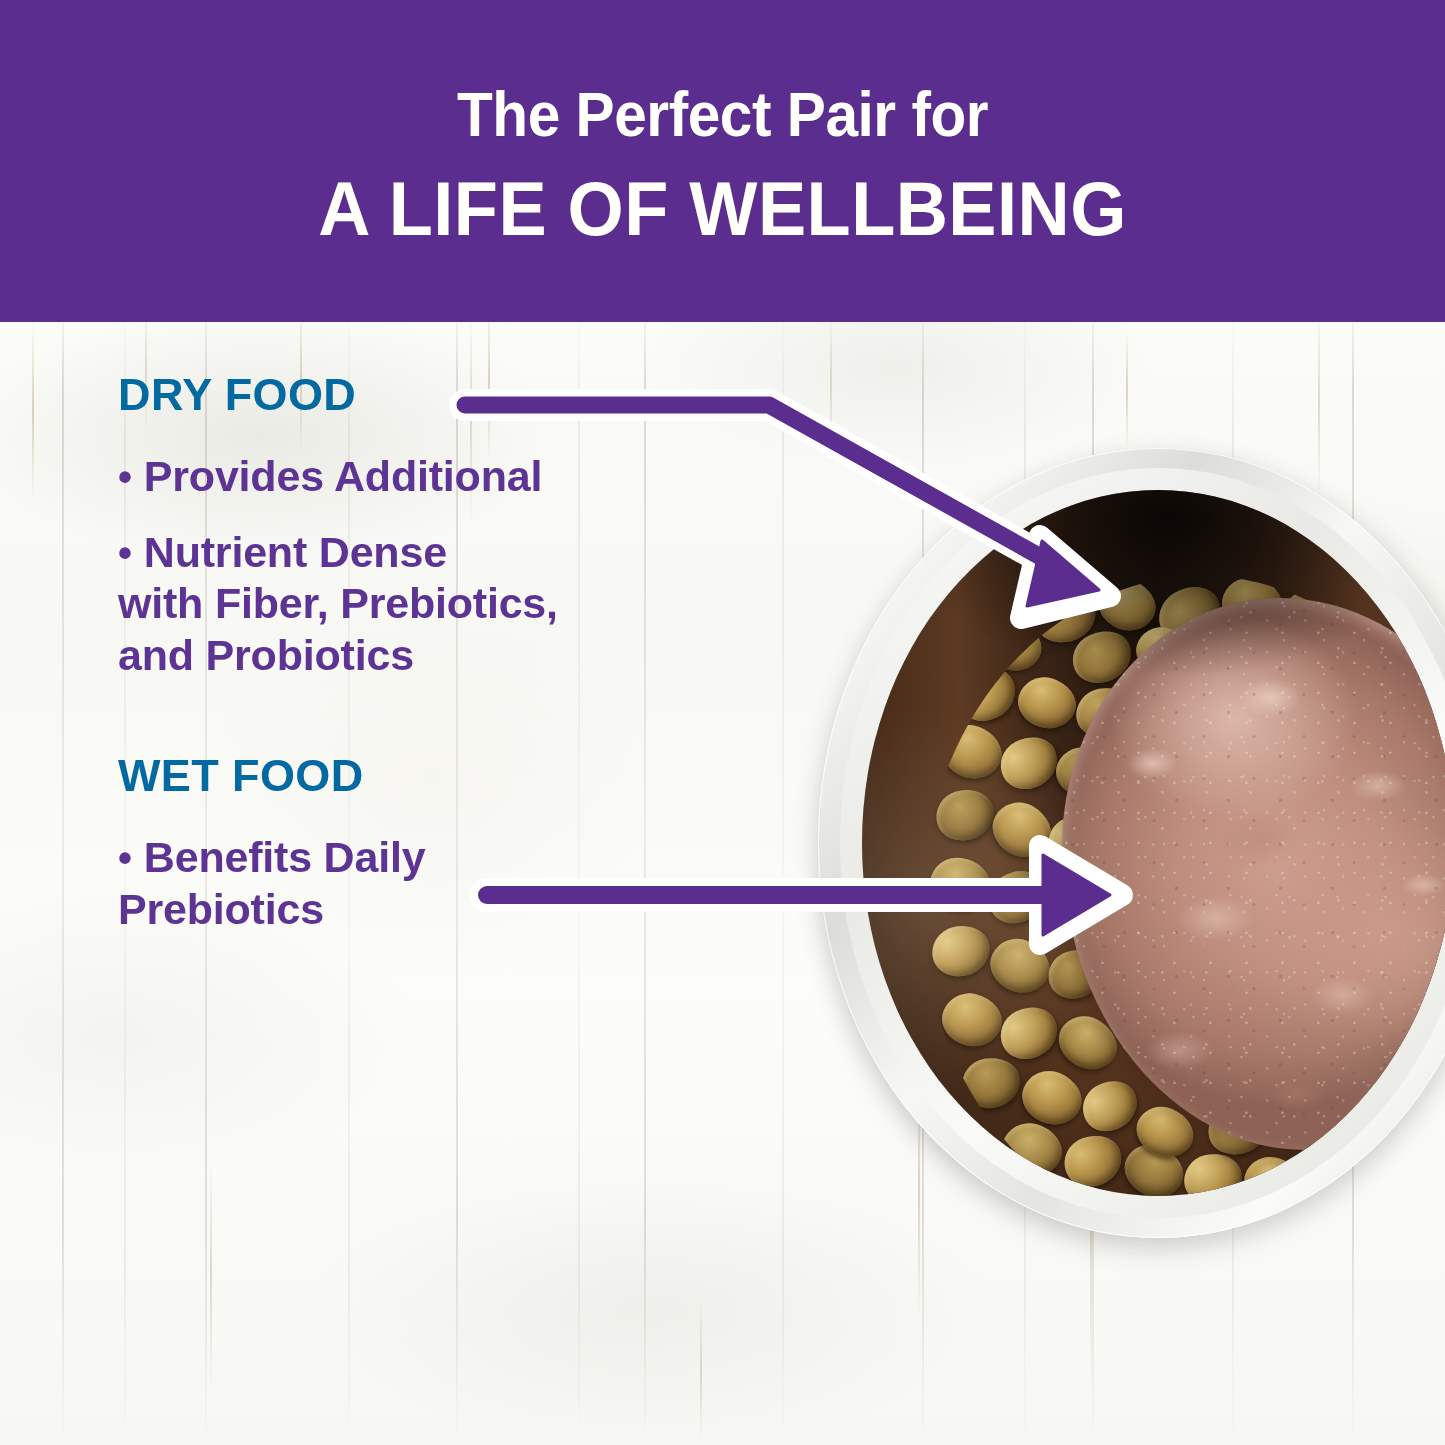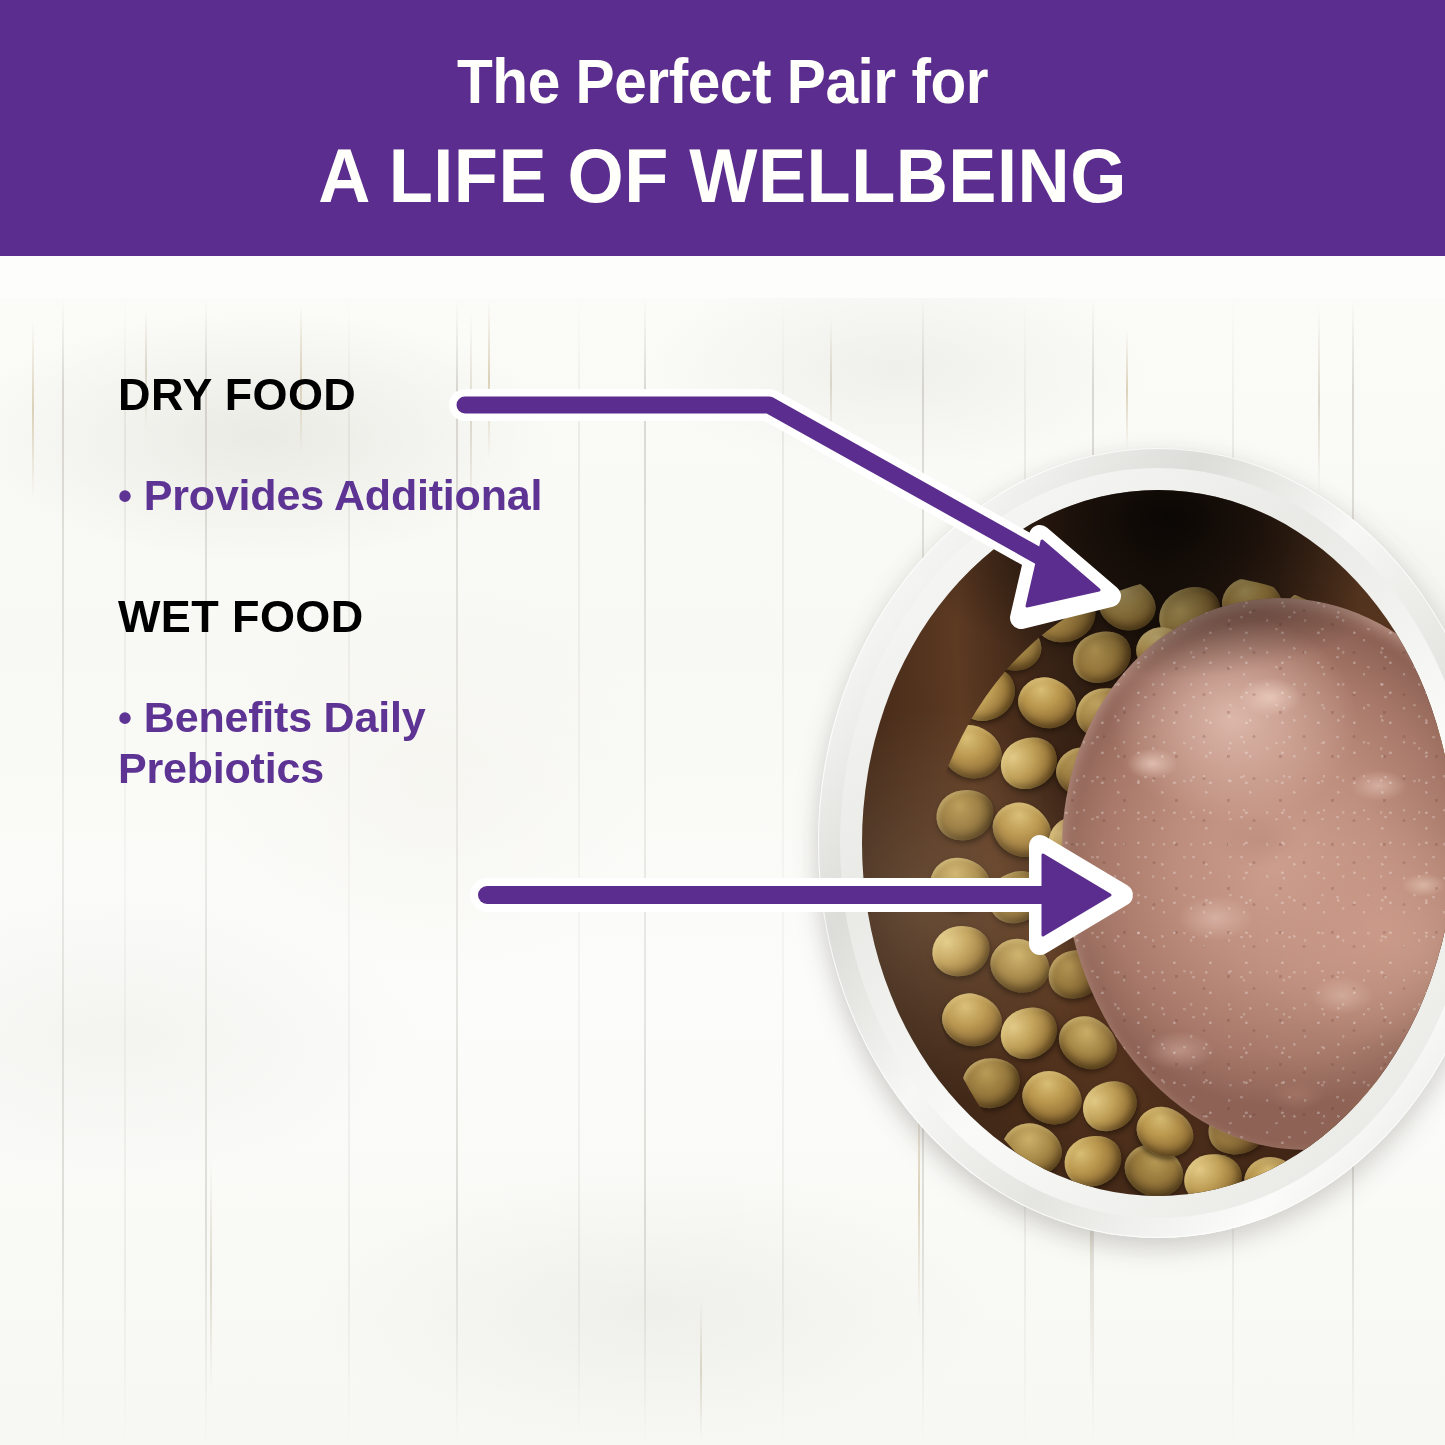--- a/index.html
+++ b/index.html
@@ -8,21 +8,21 @@
   .canvas{
     position:relative;
     width:1445px; height:1445px;
     overflow:hidden;
     font-family:"Liberation Sans", sans-serif;
     background:#fdfdfb;
   }
 
   
   .header{
-    position:absolute; left:0; top:0; width:1445px; height:256px;
+    position:absolute; left:0; top:0; width:1445px; height:322px;
     background:#5b2d8e;
     display:flex; flex-direction:column;
     align-items:center; justify-content:center;
     z-index:40;
   }
   .header-line1{
     color:#fffffc;
     font-family:"Liberation Sans Narrow","Liberation Sans",sans-serif;
     font-weight:bold;
     font-size:63px;
@@ -64,28 +64,28 @@
   .plank.faint{ background:linear-gradient(180deg, rgba(170,165,155,0.0) 0%, rgba(170,165,155,0.18) 12%, rgba(170,165,155,0.08) 50%, rgba(170,165,155,0.16) 85%, rgba(170,165,155,0.0) 100%); }
   
   .grain{ position:absolute; width:2px; border-radius:2px; z-index:2;
     background:linear-gradient(180deg, rgba(186,176,150,0.0), rgba(186,176,150,0.45), rgba(186,176,150,0.0)); }
   .grain.tan{ background:linear-gradient(180deg, rgba(196,178,138,0.0), rgba(196,178,138,0.55), rgba(196,178,138,0.0)); }
 
   
   .copy{ position:absolute; z-index:20; left:118px; top:372px; width:660px; }
 
   .section-head{
-    color:#000000;
+    color:#0369a1;
     font-weight:bold;
     font-size:45px;
     letter-spacing:0.4px;
     line-height:1;
     font-family:"Liberation Sans", sans-serif;
   }
-  .bullets{ margin-top:53px; }
+  .bullets{ margin-top:34px; }
   .bullet{
     color:#5d3394;
     font-size:43px;
     font-weight:bold;
     line-height:1.20;
     letter-spacing:-0.2px;
     margin-bottom:24px;
     text-indent:0;
   }
   .bullet .dot{ font-size:40px; line-height:1; }
@@ -325,20 +325,25 @@
   </svg>
 
   <div class="copy">
 
     <div>
       <div class="section-head">DRY FOOD</div>
       <div class="bullets">
         <div class="bullet">
           <span class="dot">•</span><span class="pad"></span><span>Provides Additional</span><br>
         </div>
+        <div class="bullet">
+          <span class="dot">•</span><span class="pad"></span><span>Nutrient Dense</span><br>
+          <span>with Fiber, Prebiotics,</span><br>
+          <span>and Probiotics</span>
+        </div>
       </div>
     </div>
 
     <div class="wet-wrap">
       <div class="section-head">WET FOOD</div>
       <div class="bullets">
         <div class="bullet">
           <span class="dot">•</span><span class="pad"></span><span>Benefits Daily</span><br>
           <span>Prebiotics</span>
         </div>

